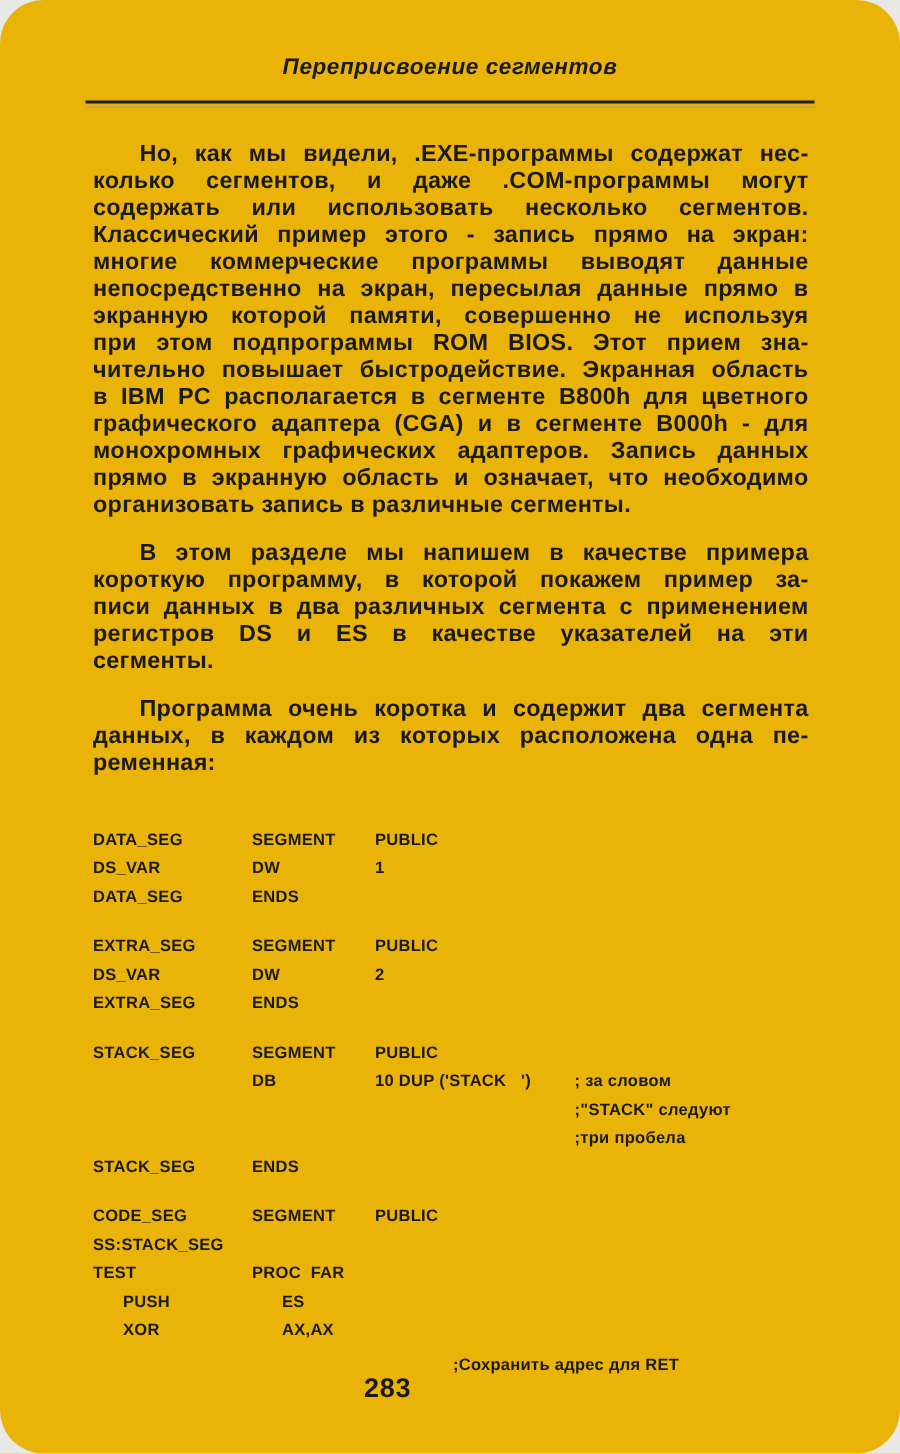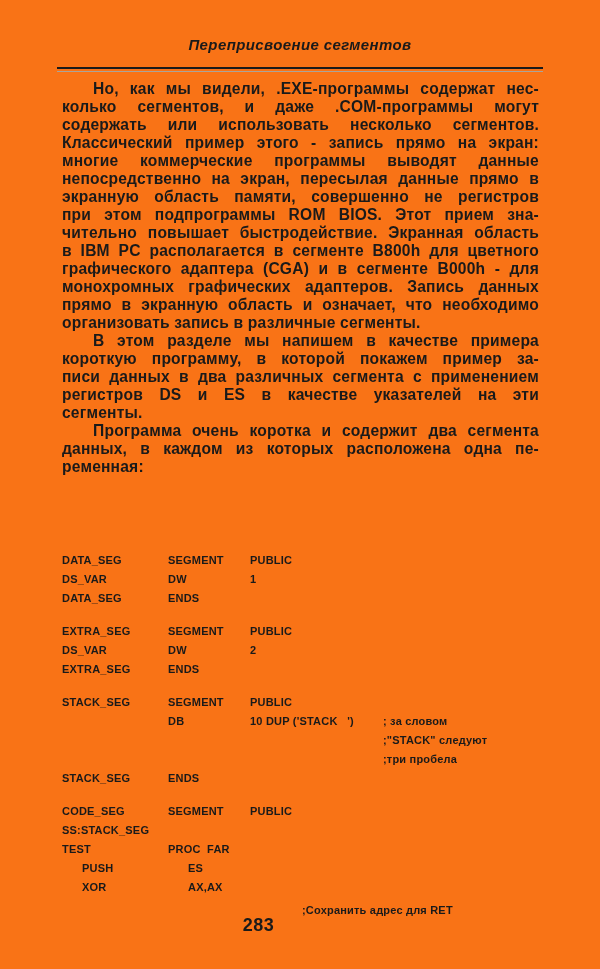--- a/index.html
+++ b/index.html
@@ -1,24 +1,25 @@
 <!DOCTYPE html>
 <html><head>
 <meta charset="utf-8">
 <style>
   html,body{margin:0;padding:0;background:#e8e8e6;}
   .page{
     position:relative;
     width:600px;height:969px;
     margin:0 auto;
-    background:#f97316;
+    background:#eab308;
     font-family:"Liberation Sans",sans-serif;
     font-weight:700;
     color:#1a1a1a;
     overflow:hidden;
+    border-radius:29px;
   }
   .running-head{
     position:absolute;top:36px;left:60px;width:480px;
     text-align:center;
     font-style:italic;
     font-size:15px;
     letter-spacing:.4px;
   }
   .head-rule{position:absolute;top:67px;left:57px;width:486px;}
   .head-rule .rule-main{height:2px;background:#1b1b1b;}
@@ -32,21 +33,21 @@
   .line{
     text-align:justify;
     -moz-text-align-last:justify;
     text-align-last:justify;
     white-space:normal;
   }
   .line.last{
     -moz-text-align-last:left;
     text-align-last:left;
   }
-  .para.indent .line:first-child{text-indent:31px;}
+  .para.indent .line:first-child{text-indent:31px;margin-top:14px;}
   .code-listing{
     position:absolute;top:551px;left:62px;width:512px;
     font-size:11px;line-height:19px;
     letter-spacing:.2px;
   }
   .code-row{display:flex;height:19px;white-space:pre;}
   .code-row.blank{height:14px;}
   .cc-c1{flex:0 0 106px;}
   .cc-c2{flex:0 0 82px;}
   .cc-c3{flex:0 0 133px;}
@@ -74,21 +75,21 @@
   </div>
 
   <div class="body-text">
       <div class="para indent">
         <div class="line">Но, как мы видели, .EXE-программы содержат нес-</div>
         <div class="line">колько сегментов, и даже .COM-программы могут</div>
         <div class="line">содержать или использовать несколько сегментов.</div>
         <div class="line">Классический пример этого - запись прямо на экран:</div>
         <div class="line">многие коммерческие программы выводят данные</div>
         <div class="line">непосредственно на экран, пересылая данные прямо в</div>
-        <div class="line">экранную область памяти, совершенно не регистров</div>
+        <div class="line">экранную которой памяти, совершенно не используя</div>
         <div class="line">при этом подпрограммы ROM BIOS. Этот прием зна-</div>
         <div class="line">чительно повышает быстродействие. Экранная область</div>
         <div class="line">в IBM PC располагается в сегменте B800h для цветного</div>
         <div class="line">графического адаптера (CGA) и в сегменте B000h - для</div>
         <div class="line">монохромных графических адаптеров. Запись данных</div>
         <div class="line">прямо в экранную область и означает, что необходимо</div>
         <div class="line last">организовать запись в различные сегменты.</div>
       </div>
       <div class="para indent">
         <div class="line">В этом разделе мы напишем в качестве примера</div>

